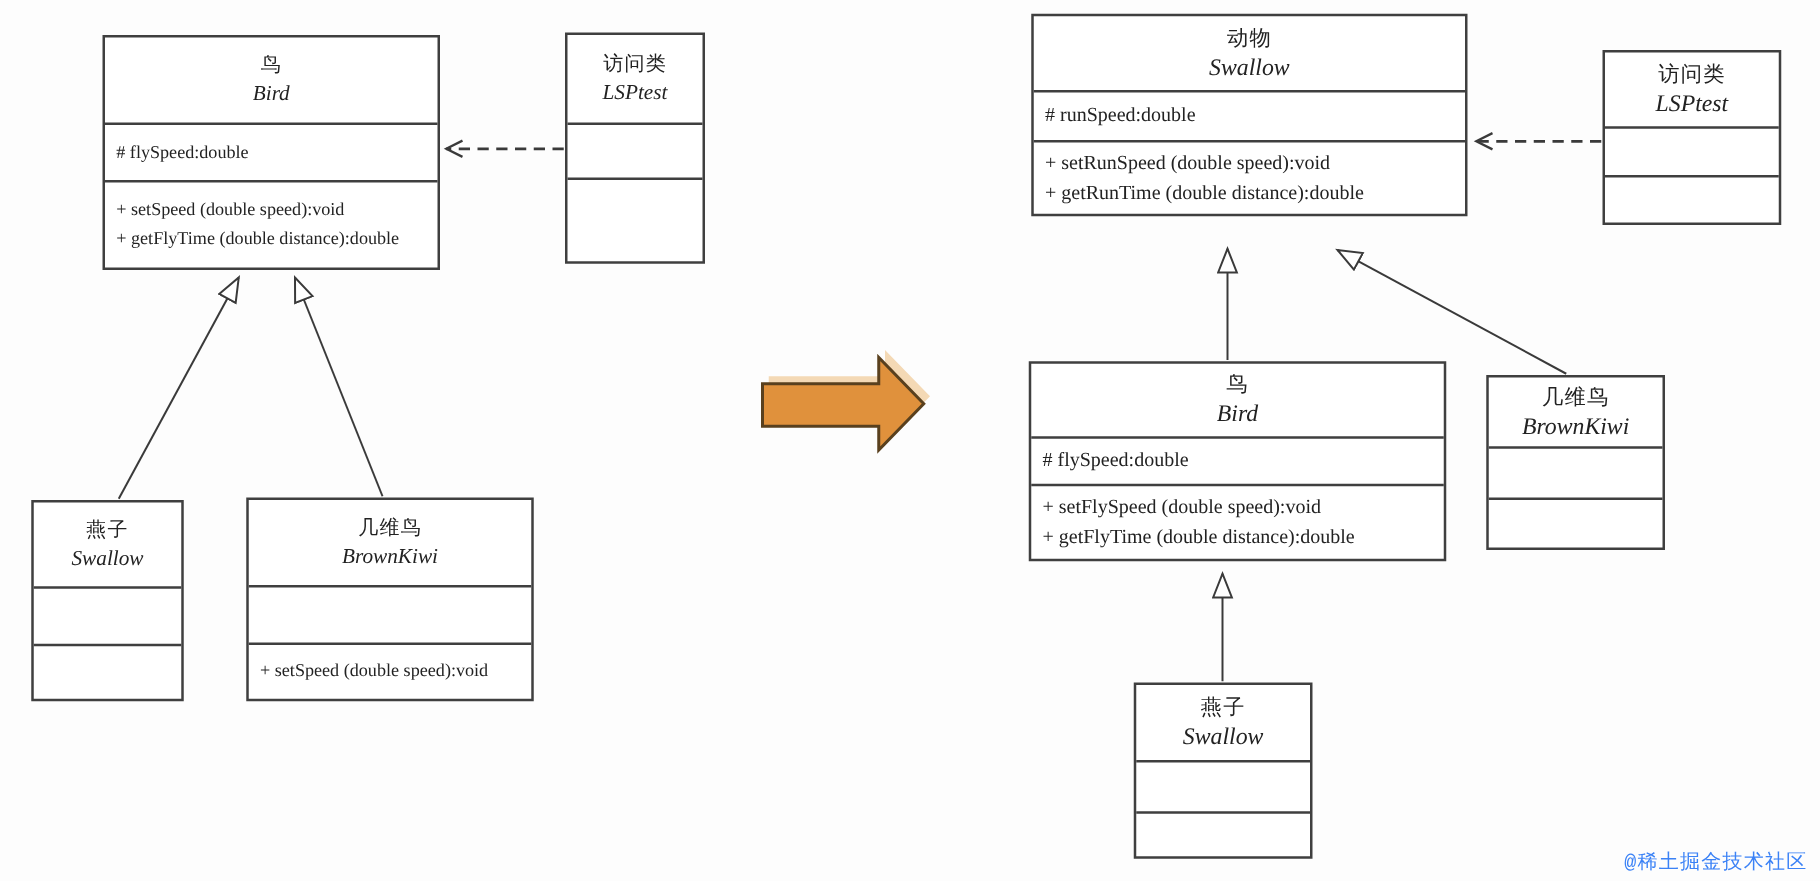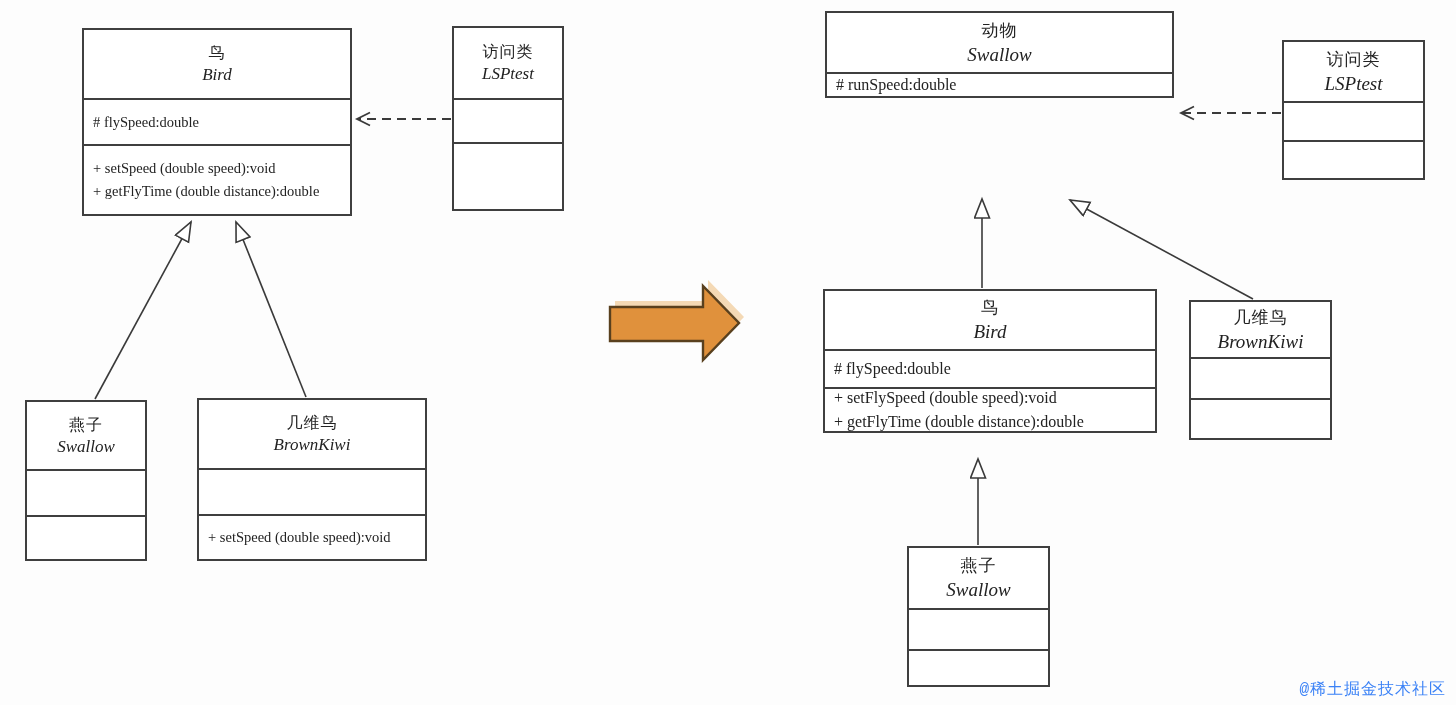--- a/index.html
+++ b/index.html
@@ -73,43 +73,47 @@
     </div>
   </div>
 
   <div class="after-d">
 
     <div class="cls" style="left:825px;top:11px;width:345px;">
       <div class="sec hd" style="height:59px">
         <div class="cn">动物</div>
         <div class="en">Swallow</div>
       </div>
-      <div class="sec attrsec" style="height:24px">
+      <div class="sec attrsec" style="height:40px">
         <div class="memline"># runSpeed:double</div>
+      </div>
+      <div class="sec memsec" style="height:59px">
+        <div class="memline">+ setRunSpeed (double speed):void</div>
+        <div class="memline">+ getRunTime (double distance):double</div>
       </div>
     </div>
 
     <div class="cls" style="left:1282px;top:40px;width:139px;">
       <div class="sec hd" style="height:59px">
         <div class="cn">访问类</div>
         <div class="en">LSPtest</div>
       </div>
       <div class="sec" style="height:39px"></div>
       <div class="sec" style="height:38px"></div>
     </div>
 
     <div class="cls" style="left:823px;top:289px;width:330px;">
       <div class="sec hd" style="height:58px">
         <div class="cn">鸟</div>
         <div class="en">Bird</div>
       </div>
       <div class="sec attrsec" style="height:38px">
         <div class="memline"># flySpeed:double</div>
       </div>
-      <div class="sec memsec" style="height:44px">
+      <div class="sec memsec" style="height:60px">
         <div class="memline">+ setFlySpeed (double speed):void</div>
         <div class="memline">+ getFlyTime (double distance):double</div>
       </div>
     </div>
 
     <div class="cls" style="left:1189px;top:300px;width:139px;">
       <div class="sec hd" style="height:55px">
         <div class="cn">几维鸟</div>
         <div class="en">BrownKiwi</div>
       </div>

